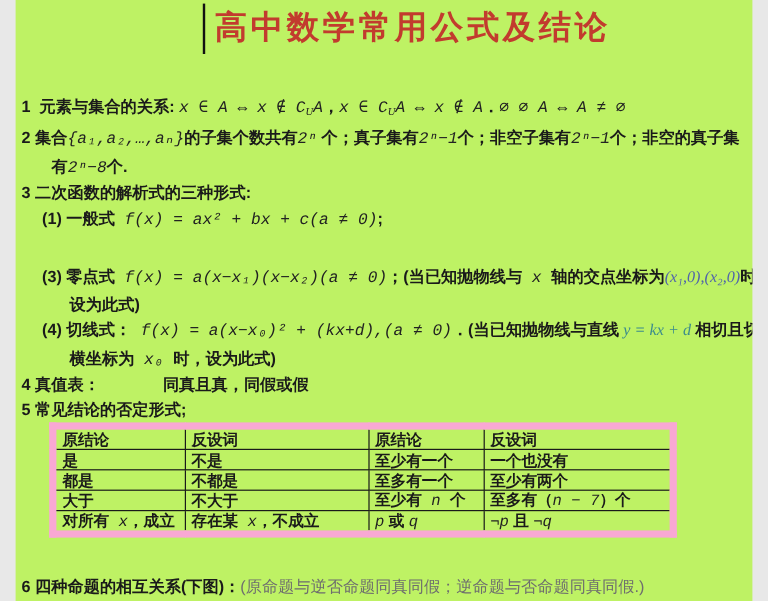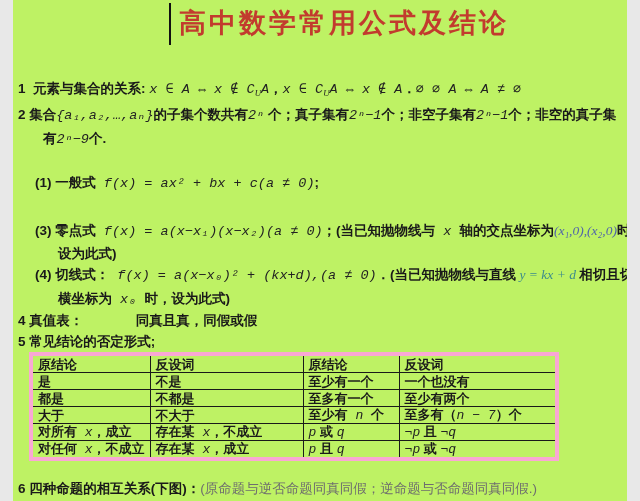--- a/index.html
+++ b/index.html
@@ -29,23 +29,23 @@
     font-size:13.5px;line-height:17px;
     white-space:pre;
   }
   .seg-cn{font-weight:bold;font-family:"Liberation Sans",sans-serif;color:#1a1a1a;}
   .seg-gray{font-weight:normal;color:#6e6e6e;}
   .seg-m{font-family:Liberation Mono, monospace;font-style:italic;font-weight:normal;color:#222;}
   .seg-msub{font-family:"Liberation Serif","DejaVu Serif",serif;font-style:italic;font-size:0.65em;vertical-align:-0.3em;color:#222;}
   .seg-mb{font-family:"Liberation Serif","DejaVu Serif",serif;font-style:italic;color:#5064aa;}
   .seg-mt{font-family:"Liberation Serif","DejaVu Serif",serif;font-style:italic;color:#3c8c8c;}
   table.neg{
-    position:absolute;top:352px;left:16px;
+    position:absolute;top:352px;left:28px;
     border-collapse:collapse;table-layout:fixed;
-    border:4px solid #f9a8d4;
+    border:6px solid #f9a8d4;
   }
   table.neg th,table.neg td{
     border:1px solid #1a1a1a;
     height:16px;
     padding:0 5px;
     font-size:13px;line-height:15px;
     text-align:left;vertical-align:middle;
     white-space:pre;overflow:hidden;
   }
 </style>
@@ -53,21 +53,22 @@
 <body>
 
 <div class="page">
 
   <div class="title-wrap">
     <span class="page-title">高中数学常用公式及结论</span>
   </div>
 
   <div class="line" style="top:80px;left:5px;"><span class="seg-cn">1  元素与集合的关系: </span><span class="seg-m">x ∈ A ⇔ x ∉ C</span><span class="seg-msub">U</span><span class="seg-m">A</span><span class="seg-cn">，</span><span class="seg-m">x ∈ C</span><span class="seg-msub">U</span><span class="seg-m">A ⇔ x ∉ A</span><span class="seg-cn">．</span><span class="seg-m">∅ ∅ A ⇔ A ≠ ∅</span></div>
   <div class="line" style="top:106px;left:5px;"><span class="seg-cn">2 集合</span><span class="seg-m">{a₁,a₂,…,aₙ}</span><span class="seg-cn">的子集个数共有</span><span class="seg-m">2ⁿ</span><span class="seg-cn"> 个；真子集有</span><span class="seg-m">2ⁿ−1</span><span class="seg-cn">个；非空子集有</span><span class="seg-m">2ⁿ−1</span><span class="seg-cn">个；非空的真子集</span></div>
-  <div class="line" style="top:130px;left:30px;"><span class="seg-cn">有</span><span class="seg-m">2ⁿ−9</span><span class="seg-cn">个.</span></div>
+  <div class="line" style="top:130px;left:30px;"><span class="seg-cn">有</span><span class="seg-m">2ⁿ−8</span><span class="seg-cn">个.</span></div>
+  <div class="line" style="top:152px;left:5px;"><span class="seg-cn">3 二次函数的解析式的三种形式:</span></div>
   <div class="line" style="top:174px;left:22px;"><span class="seg-cn">(1) 一般式</span><span class="seg-m"> f(x) = ax² + bx + c(a ≠ 0)</span><span class="seg-cn">;</span></div>
   <div class="line" style="top:222px;left:22px;"><span class="seg-cn">(3) 零点式</span><span class="seg-m"> f(x) = a(x−x₁)(x−x₂)(a ≠ 0)</span><span class="seg-cn">；(当已知抛物线与</span><span class="seg-m"> x </span><span class="seg-cn">轴的交点坐标为</span><span class="seg-mb">(x₁,0),(x₂,0)</span><span class="seg-cn">时，</span></div>
   <div class="line" style="top:245px;left:45px;"><span class="seg-cn">设为此式)</span></div>
   <div class="line" style="top:266px;left:22px;"><span class="seg-cn">(4) 切线式：</span><span class="seg-m"> f(x) = a(x−x₀)² + (kx+d),(a ≠ 0)</span><span class="seg-cn">．(当已知抛物线与直线</span><span class="seg-mt"> y = kx + d </span><span class="seg-cn">相切且切点的</span></div>
   <div class="line" style="top:290px;left:45px;"><span class="seg-cn">横坐标为</span><span class="seg-m"> x₀ </span><span class="seg-cn">时，设为此式)</span></div>
   <div class="line" style="top:312px;left:5px;"><span class="seg-cn">4 真值表：              同真且真，同假或假</span></div>
   <div class="line" style="top:333px;left:5px;"><span class="seg-cn">5 常见结论的否定形式;</span></div>
 
   <table class="neg">
     <colgroup>
@@ -102,24 +103,18 @@
           <td><span class="seg-cn">不大于</span></td>
           <td><span class="seg-cn">至少有</span><span class="seg-m"> n </span><span class="seg-cn">个</span></td>
           <td><span class="seg-cn">至多有（</span><span class="seg-m">n − 7</span><span class="seg-cn">）个</span></td>
         </tr>
         <tr>
           <td><span class="seg-cn">对所有</span><span class="seg-m"> x</span><span class="seg-cn">，成立</span></td>
           <td><span class="seg-cn">存在某</span><span class="seg-m"> x</span><span class="seg-cn">，不成立</span></td>
           <td><span class="seg-m">p</span><span class="seg-cn"> 或 </span><span class="seg-m">q</span></td>
           <td><span class="seg-m">¬p</span><span class="seg-cn"> 且 </span><span class="seg-m">¬q</span></td>
         </tr>
-        <tr>
-          <td><span class="seg-cn">对任何</span><span class="seg-m"> x</span><span class="seg-cn">，不成立</span></td>
-          <td><span class="seg-cn">存在某</span><span class="seg-m"> x</span><span class="seg-cn">，成立</span></td>
-          <td><span class="seg-m">p</span><span class="seg-cn"> 且 </span><span class="seg-m">q</span></td>
-          <td><span class="seg-m">¬p</span><span class="seg-cn"> 或 </span><span class="seg-m">¬q</span></td>
-        </tr>
       </tbody>
   </table>
 
   <div class="line" style="top:480px;left:5px;"><span class="seg-cn">6 四种命题的相互关系(下图)：</span><span class="seg-gray">(原命题与逆否命题同真同假；逆命题与否命题同真同假.)</span></div>
 
 </div>
 
 </body></html>

